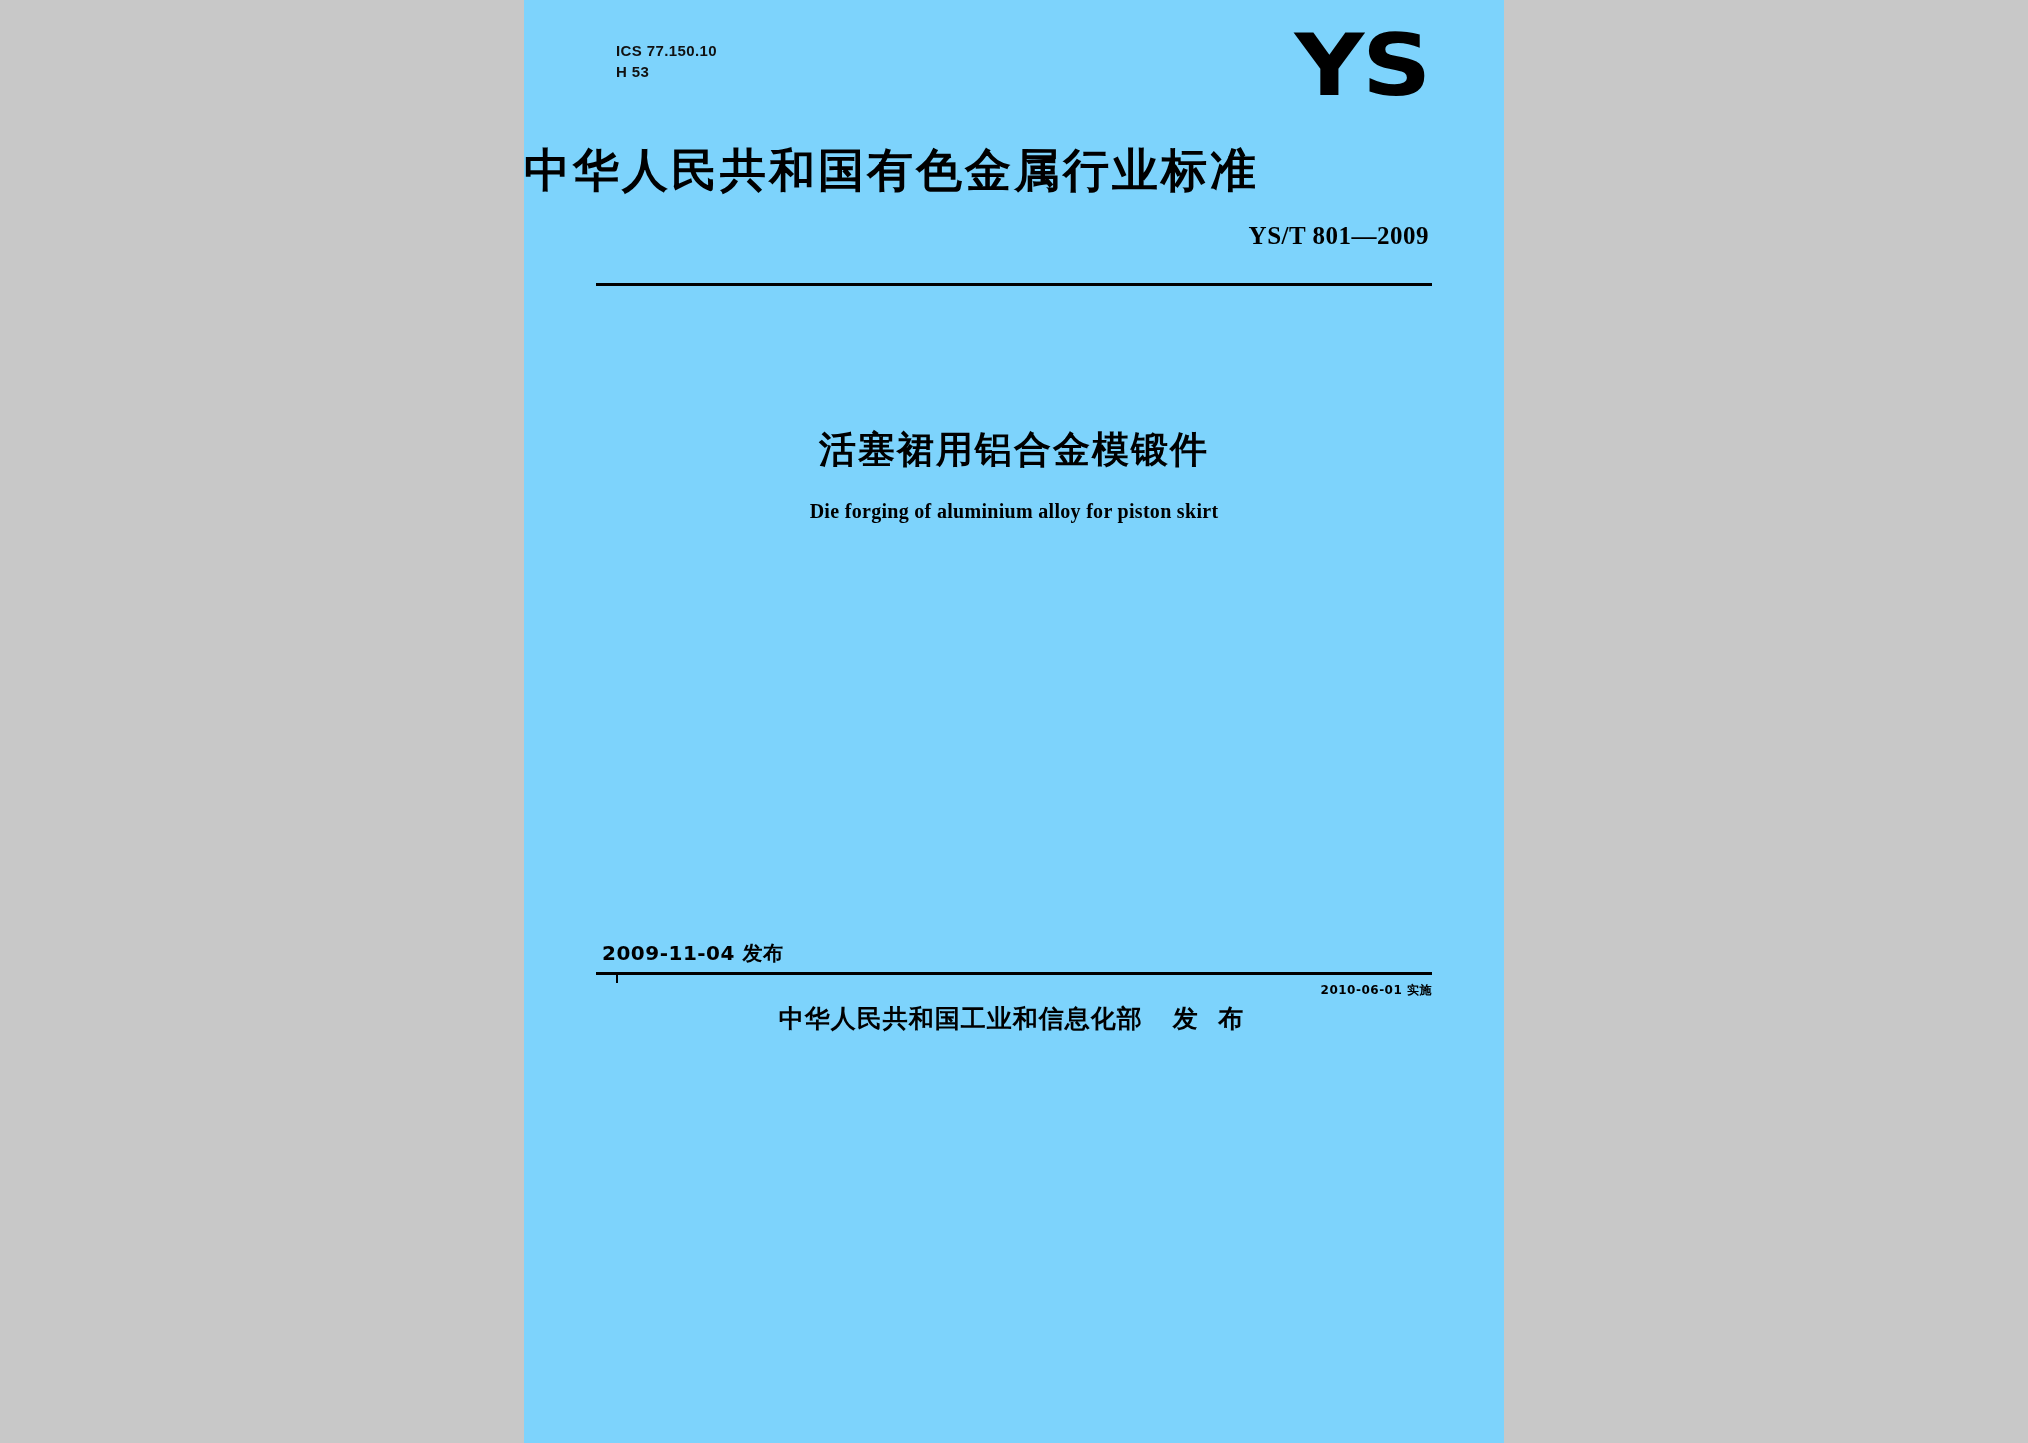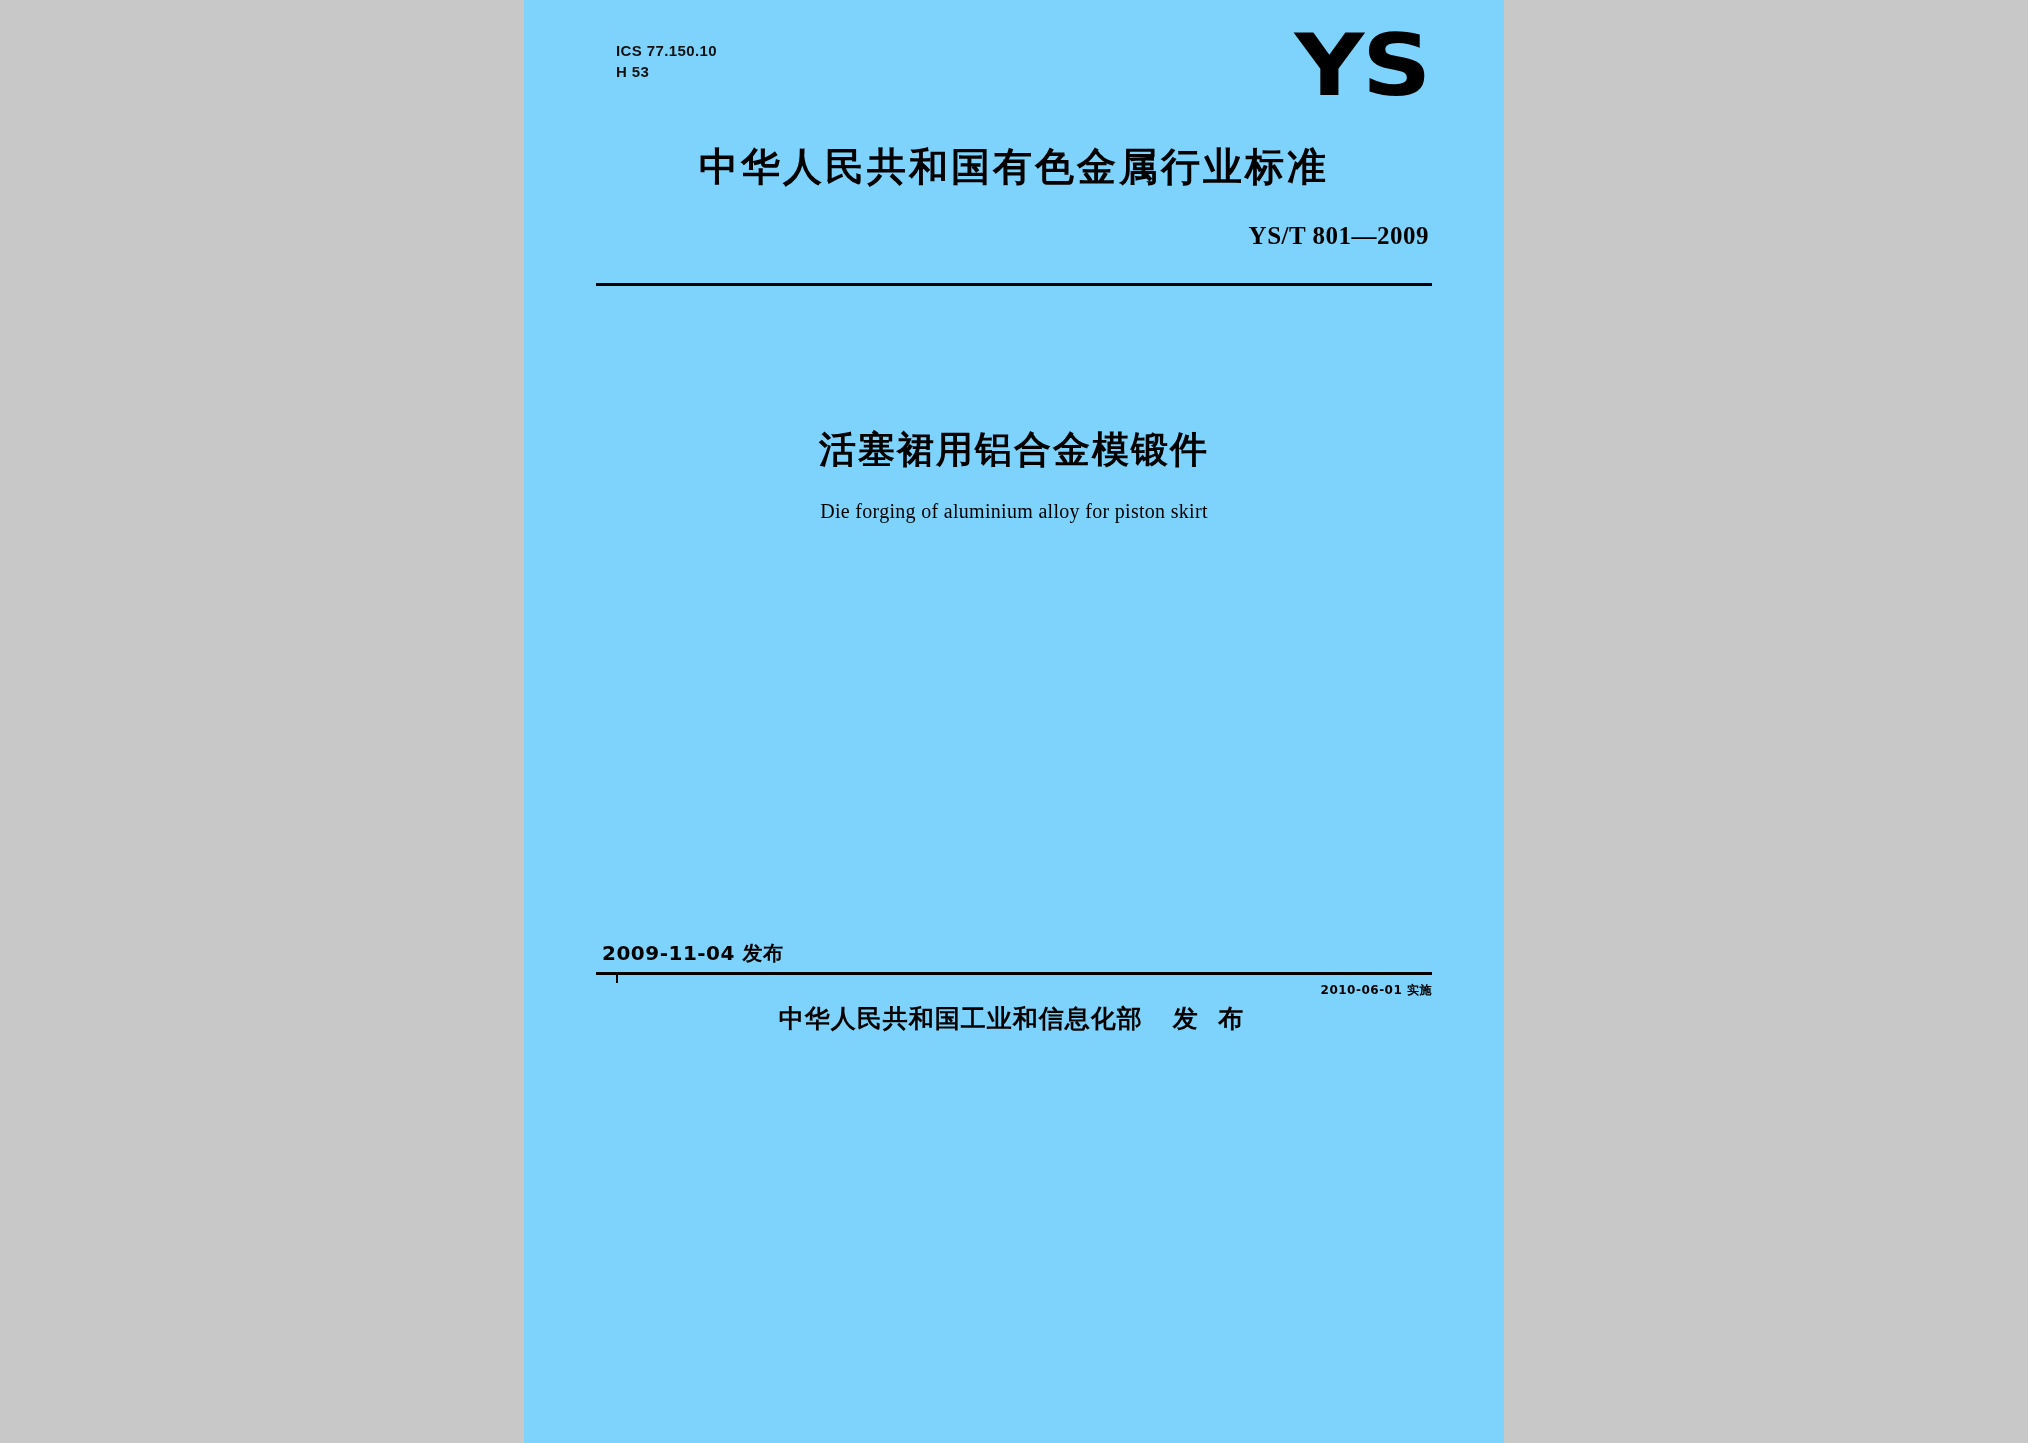--- a/index.html
+++ b/index.html
@@ -50,24 +50,23 @@
     color: #000;
     letter-spacing: -2px;
     transform: scaleX(1.12);
     transform-origin: right top;
   }
   .std-title {
     position: absolute;
     left: 0;
     right: 0;
     top: 140px;
-    text-align: center;
     font-family: Liberation Serif, serif;
     font-weight: bold;
-    font-size: 39px;
+    font-size: 46px;
     letter-spacing: 3px;
     color: #000;
   }
   .std-code {
     position: absolute;
     right: 75px;
     top: 222px;
     font-family: "Liberation Serif", serif;
     font-weight: bold;
     font-size: 25px;
@@ -94,21 +93,21 @@
     letter-spacing: 2px;
     color: #000;
   }
   .doc-title-en {
     position: absolute;
     left: 0;
     right: 0;
     top: 500px;
     text-align: center;
     font-family: "Liberation Serif", serif;
-    font-weight: normal;
+    font-weight: bold;
     font-size: 20px;
     letter-spacing: 0.3px;
     color: #000;
   }
   .issue-date {
     position: absolute;
     left: 78px;
     top: 940px;
     font-family: "DejaVu Sans", sans-serif;
     font-weight: bold;

